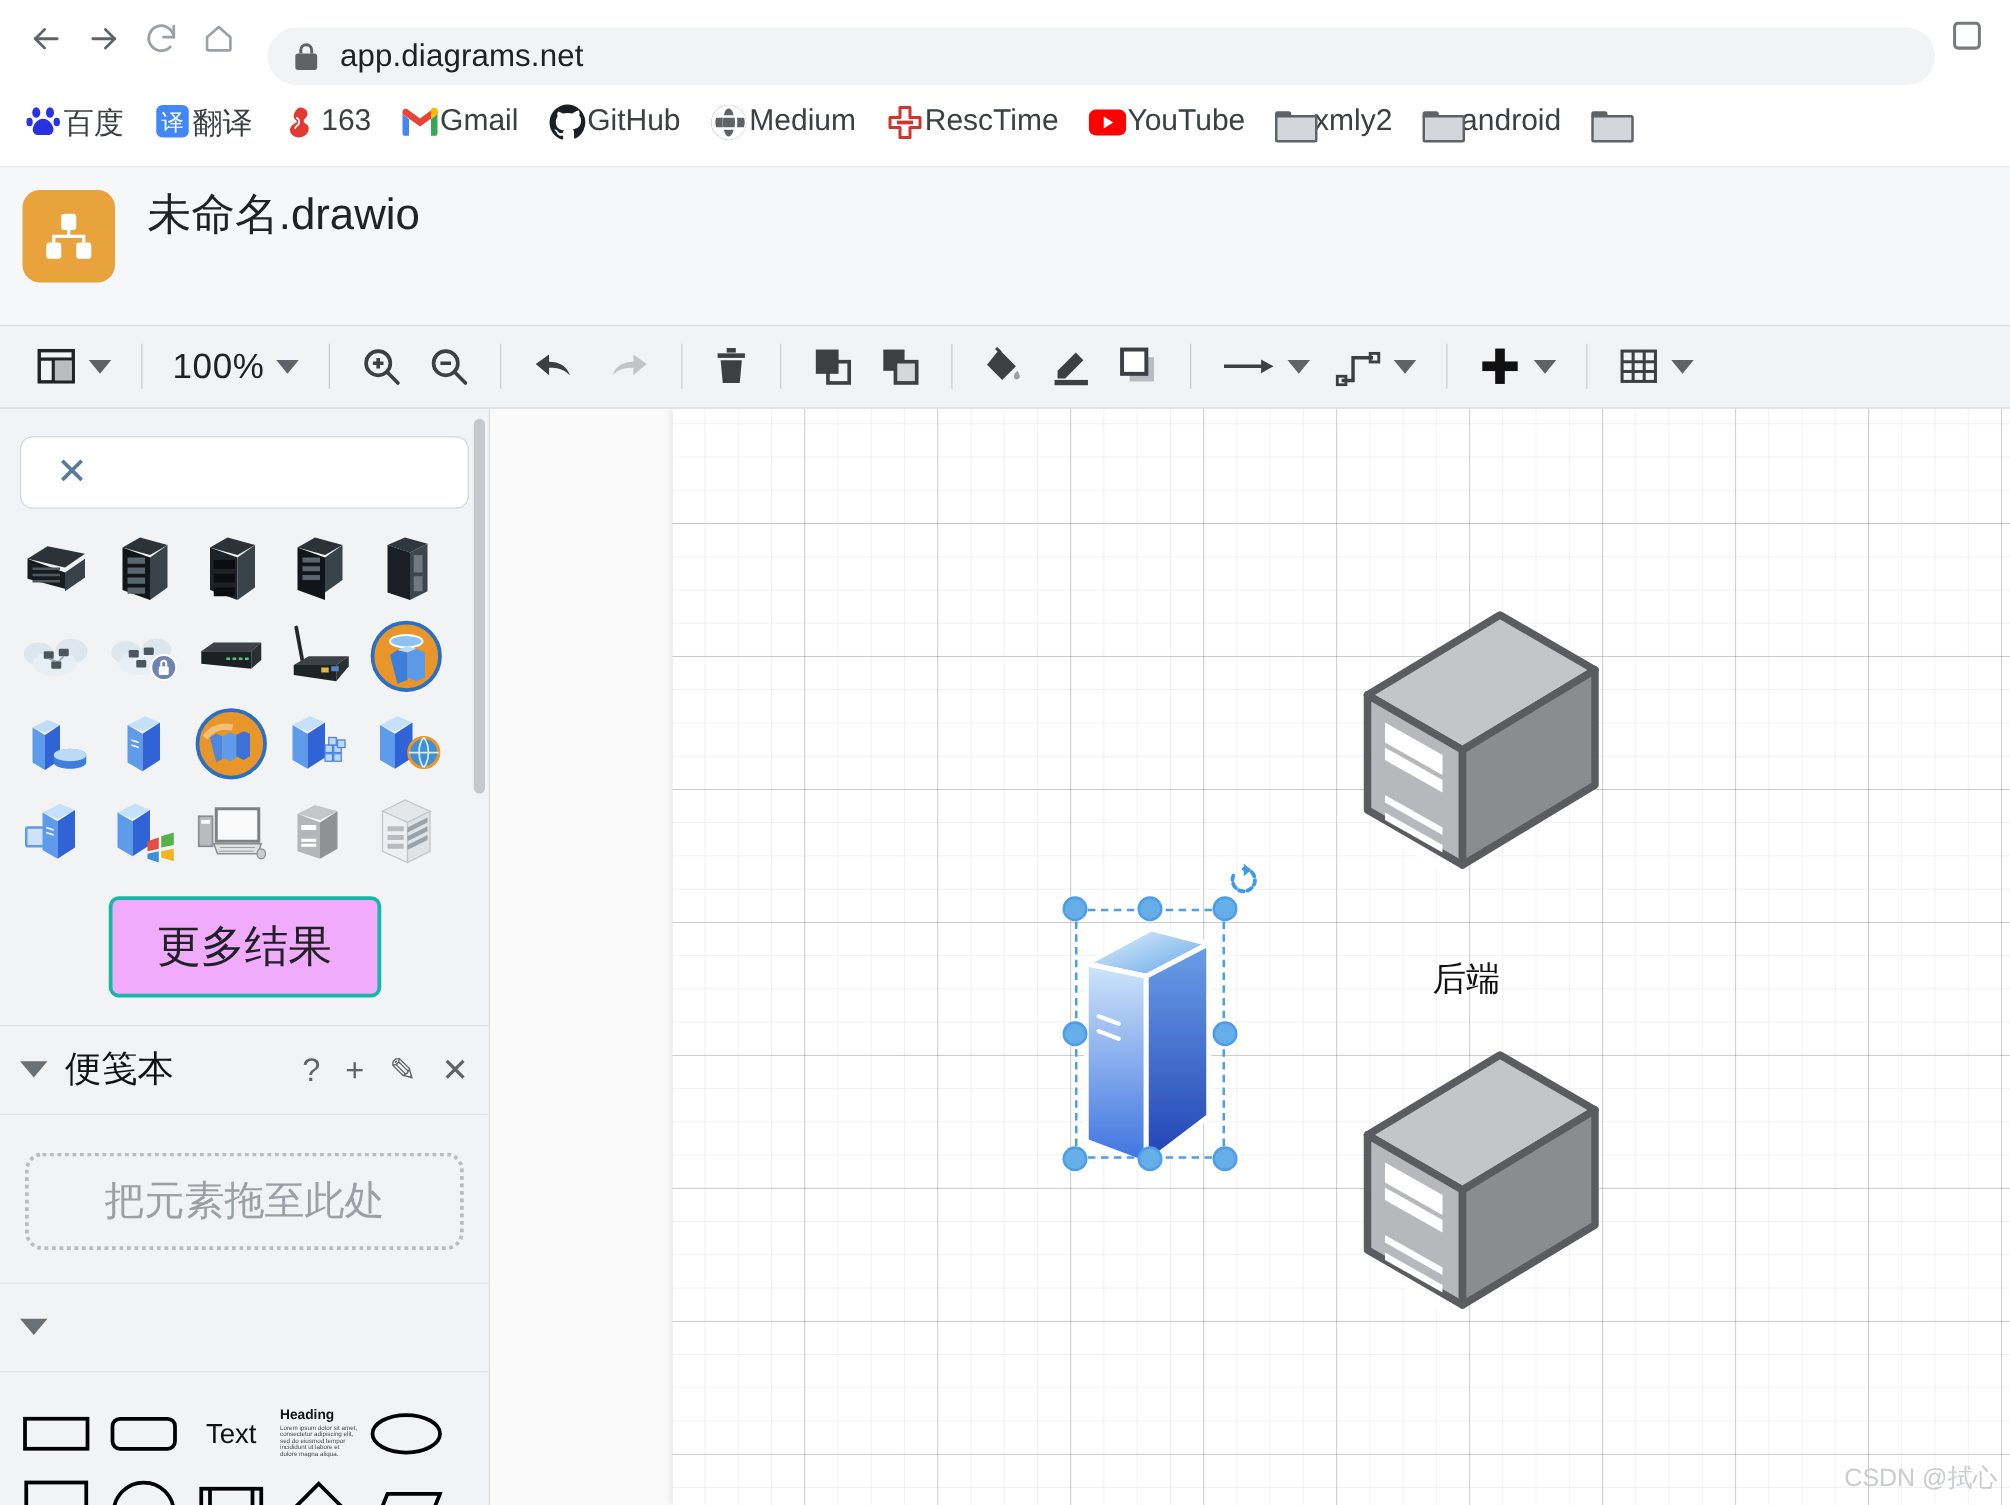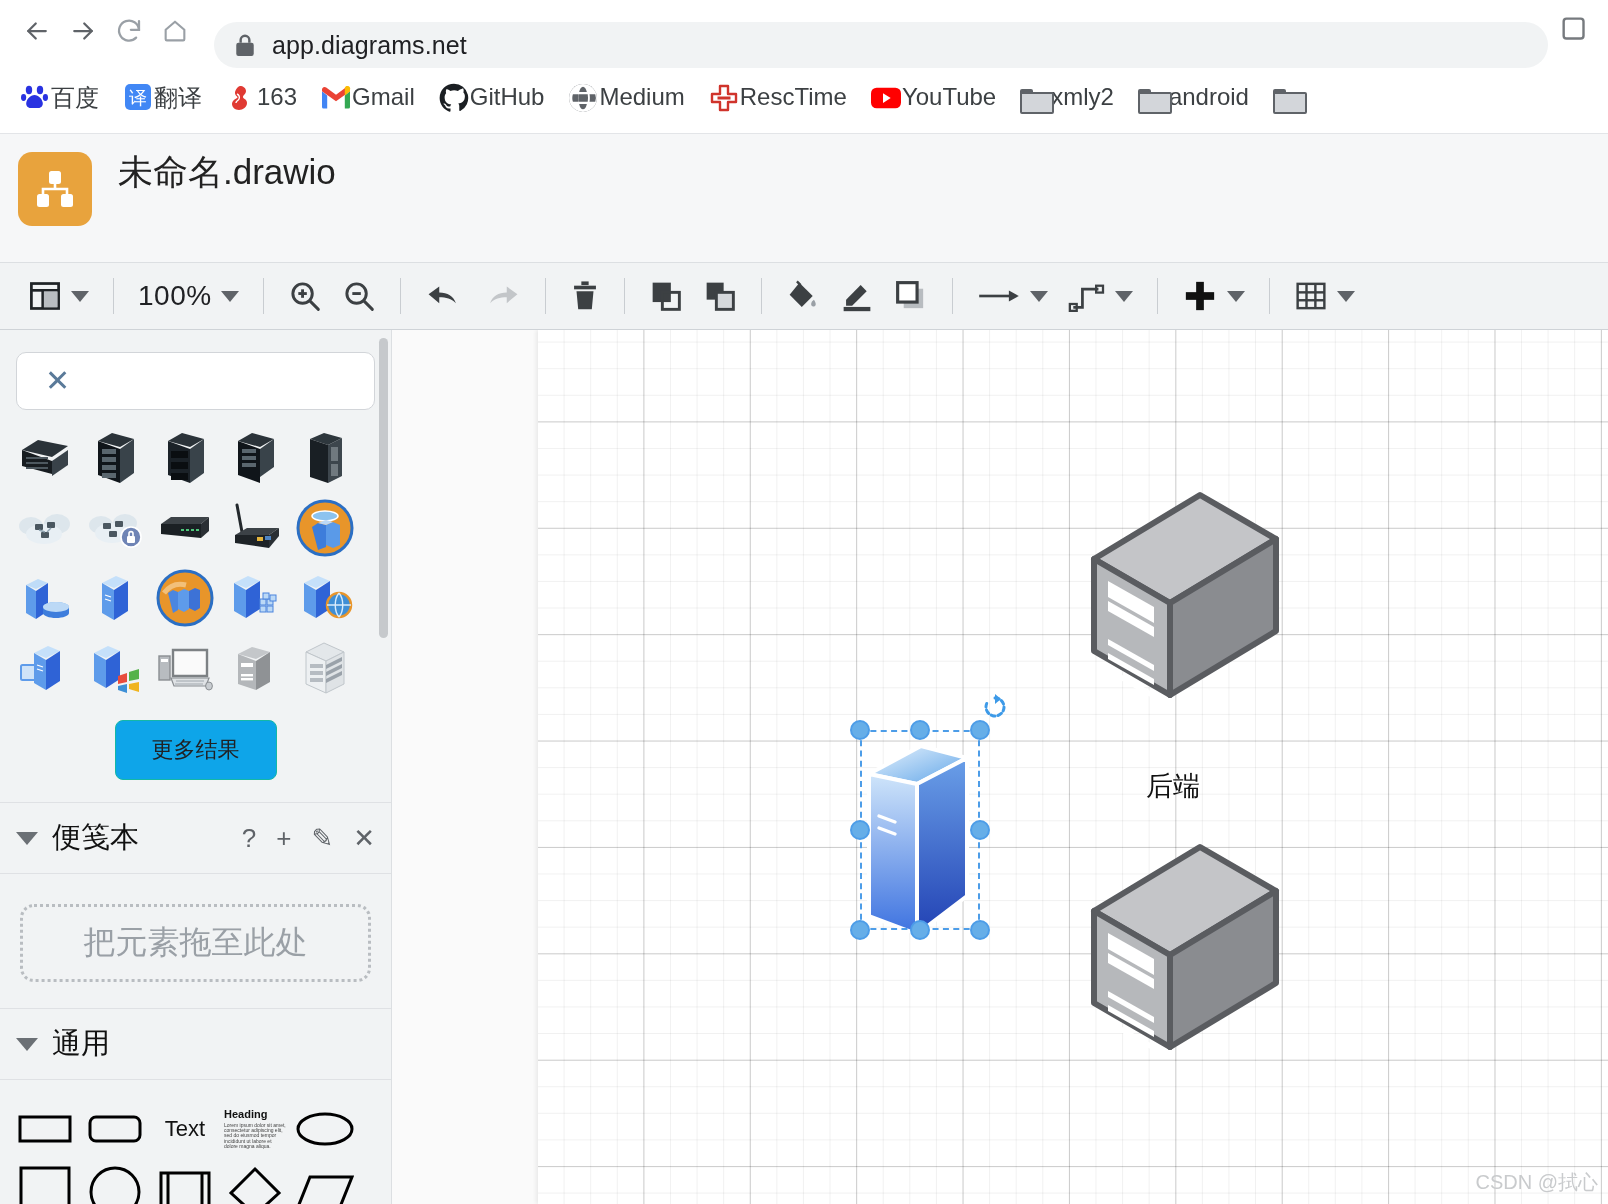--- a/index.html
+++ b/index.html
@@ -100,22 +100,22 @@
 
   .shape-grid{display:flex;flex-wrap:wrap;padding:14px 6px 0 10px;}
   .shape-cell{
     width:70px;height:68px;display:flex;align-items:center;justify-content:center;cursor:pointer;
     margin:0 0 2px 0;
   }
   .shape-cell svg{display:block}
 
   .more-wrap{display:flex;justify-content:center;padding:16px 0 22px 0;}
   .more-btn{
-    background:#0ea5e9;border:1px solid #14b8a6;border-radius:8px;
-    padding:14px 36px;font-size:22px;color:#202124;cursor:pointer;font-family:inherit;
+    background:#f0abfc;border:3px solid #14b8a6;border-radius:8px;
+    padding:14px 36px;font-size:35px;color:#202124;cursor:pointer;font-family:inherit;
   }
 
   .section-hd{
     height:72px;border-top:1px solid #dfe1e4;border-bottom:1px solid #dfe1e4;
     display:flex;align-items:center;padding:0 16px;background:#f1f3f4;
   }
   .sect-caret{
     width:0;height:0;border-left:11px solid transparent;border-right:11px solid transparent;
     border-top:13px solid #6b7075;margin-right:14px;cursor:pointer;flex:0 0 auto;
   }
@@ -756,21 +756,20 @@
           <span class="sect-act">✎</span>
           <span class="sect-act">✕</span>
         </span>
       </div>
       <div class="scratch-body">
         <div class="dropzone">把元素拖至此处</div>
       </div>
 
       <div class="section-hd">
         <span class="sect-caret"></span>
-        <span class="sect-title">通用</span>
       </div>
       <div class="gen-grid">
         <div class="gen-cell">
           <svg width="56" height="34" viewBox="0 0 56 34">
               <rect x="3" y="5" width="50" height="24" fill="none" stroke="#000" stroke-width="3"></rect>
             </svg>
         </div>
         <div class="gen-cell">
           <svg width="56" height="34" viewBox="0 0 56 34">
               <rect x="3" y="5" width="50" height="24" rx="6" fill="none" stroke="#000" stroke-width="3"></rect>

